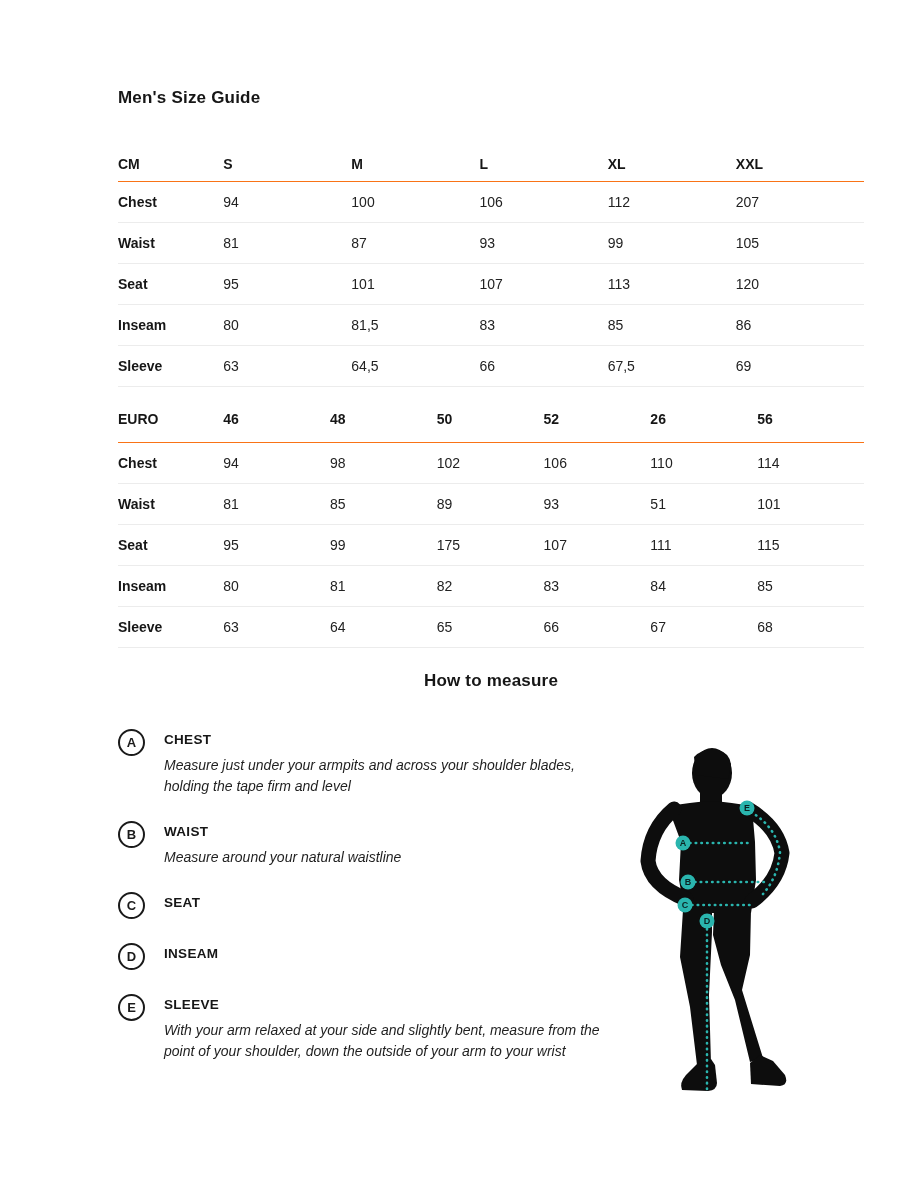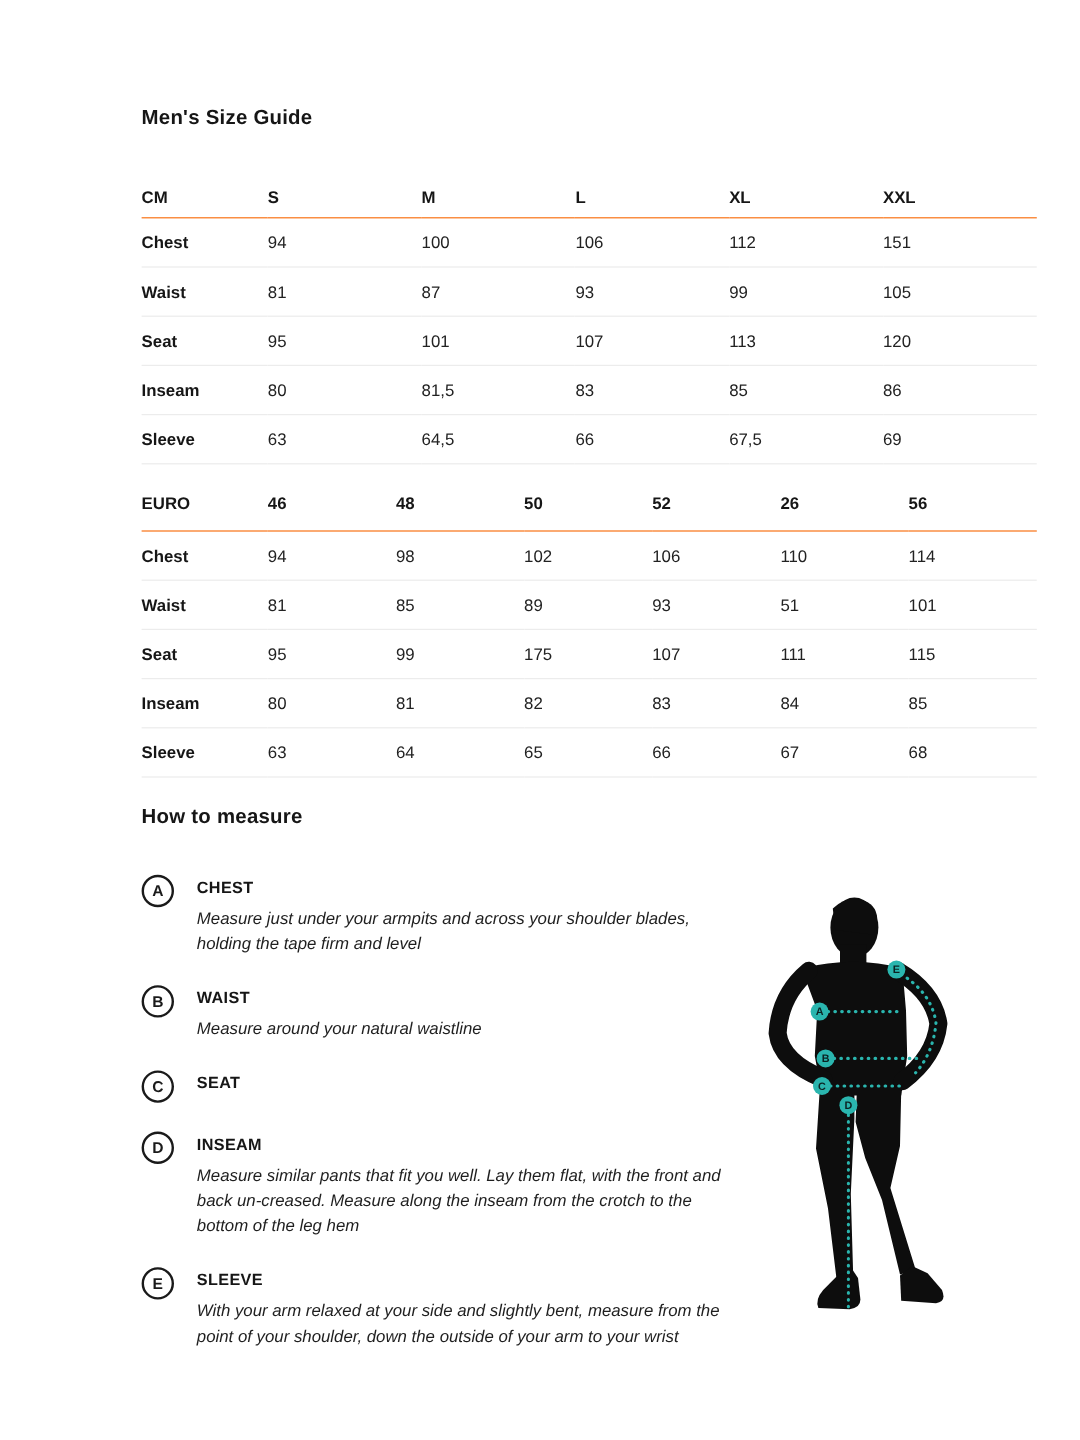--- a/index.html
+++ b/index.html
@@ -19,21 +19,21 @@
     text-align:left;padding:0;font-size:14px;vertical-align:middle;
   }
   table.size-table thead th{
     font-weight:bold;color:#161616;height:35px;border-bottom:1px solid #f97316;
   }
   table.size-table.euro thead th{height:47px;padding-top:8px;}
   table.size-table tbody td{height:40px;border-bottom:1px solid #ececec;color:#222;}
   table.size-table tbody td.row-label{font-weight:bold;color:#161616;}
   
   .howto-title{
-    margin:23px 0 0 0;font-size:17px;font-weight:bold;color:#161616;letter-spacing:.2px;
+    margin:23px 0 0 0;font-size:17px;font-weight:bold;color:#161616;letter-spacing:.2px;text-align:center;
   }
   .measure-list{margin-top:37px;}
   .measure-item{display:flex;align-items:flex-start;margin-bottom:23px;}
   .letter-badge{
     flex:0 0 auto;width:23px;height:23px;border:2px solid #1a1a1a;border-radius:50%;
     display:flex;align-items:center;justify-content:center;
     font-size:13px;font-weight:bold;color:#1a1a1a;margin-top:1px;
   }
   .measure-text{margin-left:19px;width:448px;}
   .measure-title{font-size:13.5px;font-weight:bold;color:#161616;letter-spacing:.3px;margin:4px 0 8px 0;}
@@ -68,21 +68,21 @@
             <th>XXL</th>
           </tr>
         </thead>
         <tbody>
           <tr>
             <td class="row-label">Chest</td>
             <td>94</td>
             <td>100</td>
             <td>106</td>
             <td>112</td>
-            <td>151</td>
+            <td>207</td>
           </tr>
           <tr>
             <td class="row-label">Waist</td>
             <td>81</td>
             <td>87</td>
             <td>93</td>
             <td>99</td>
             <td>105</td>
           </tr>
           <tr>
@@ -205,21 +205,20 @@
     <div class="letter-badge">C</div>
     <div class="measure-text">
       <div class="measure-title">SEAT</div>
     </div>
   </div>
 
   <div class="measure-item">
     <div class="letter-badge">D</div>
     <div class="measure-text">
       <div class="measure-title">INSEAM</div>
-      <div class="measure-desc">Measure similar pants that fit you well. Lay them flat, with the front and back un-creased. Measure along the inseam from the crotch to the bottom of the leg hem</div>
     </div>
   </div>
 
   <div class="measure-item">
     <div class="letter-badge">E</div>
     <div class="measure-text">
       <div class="measure-title">SLEEVE</div>
       <div class="measure-desc">With your arm relaxed at your side and slightly bent, measure from the point of your shoulder, down the outside of your arm to your wrist</div>
     </div>
   </div>

